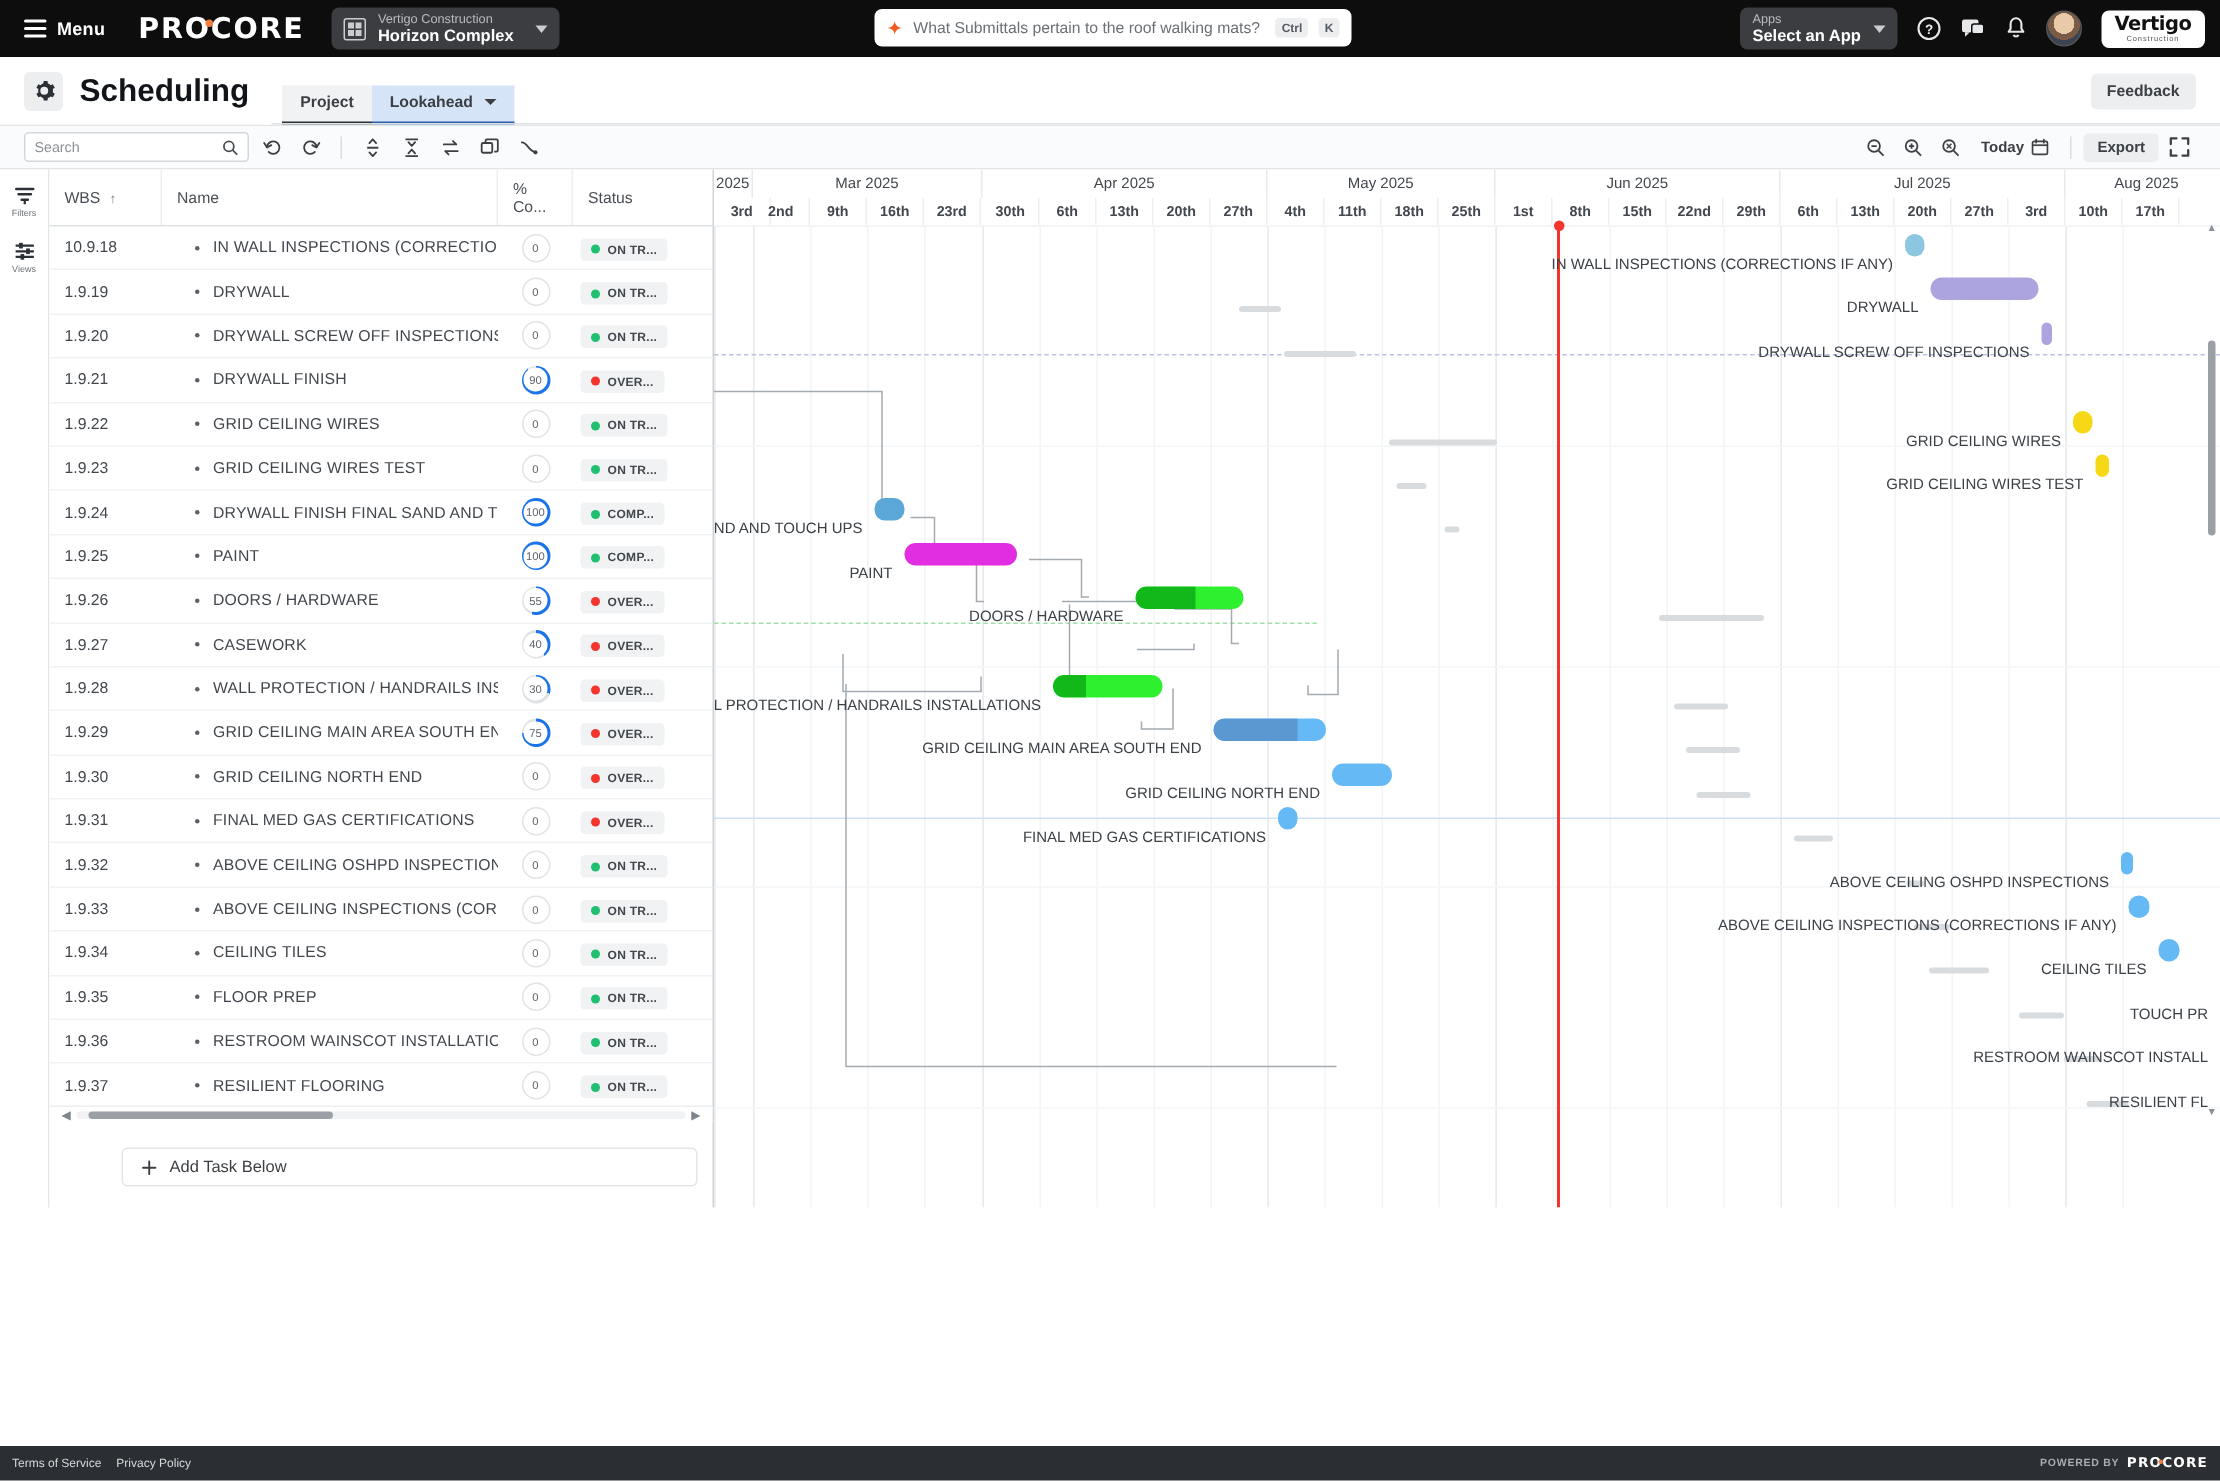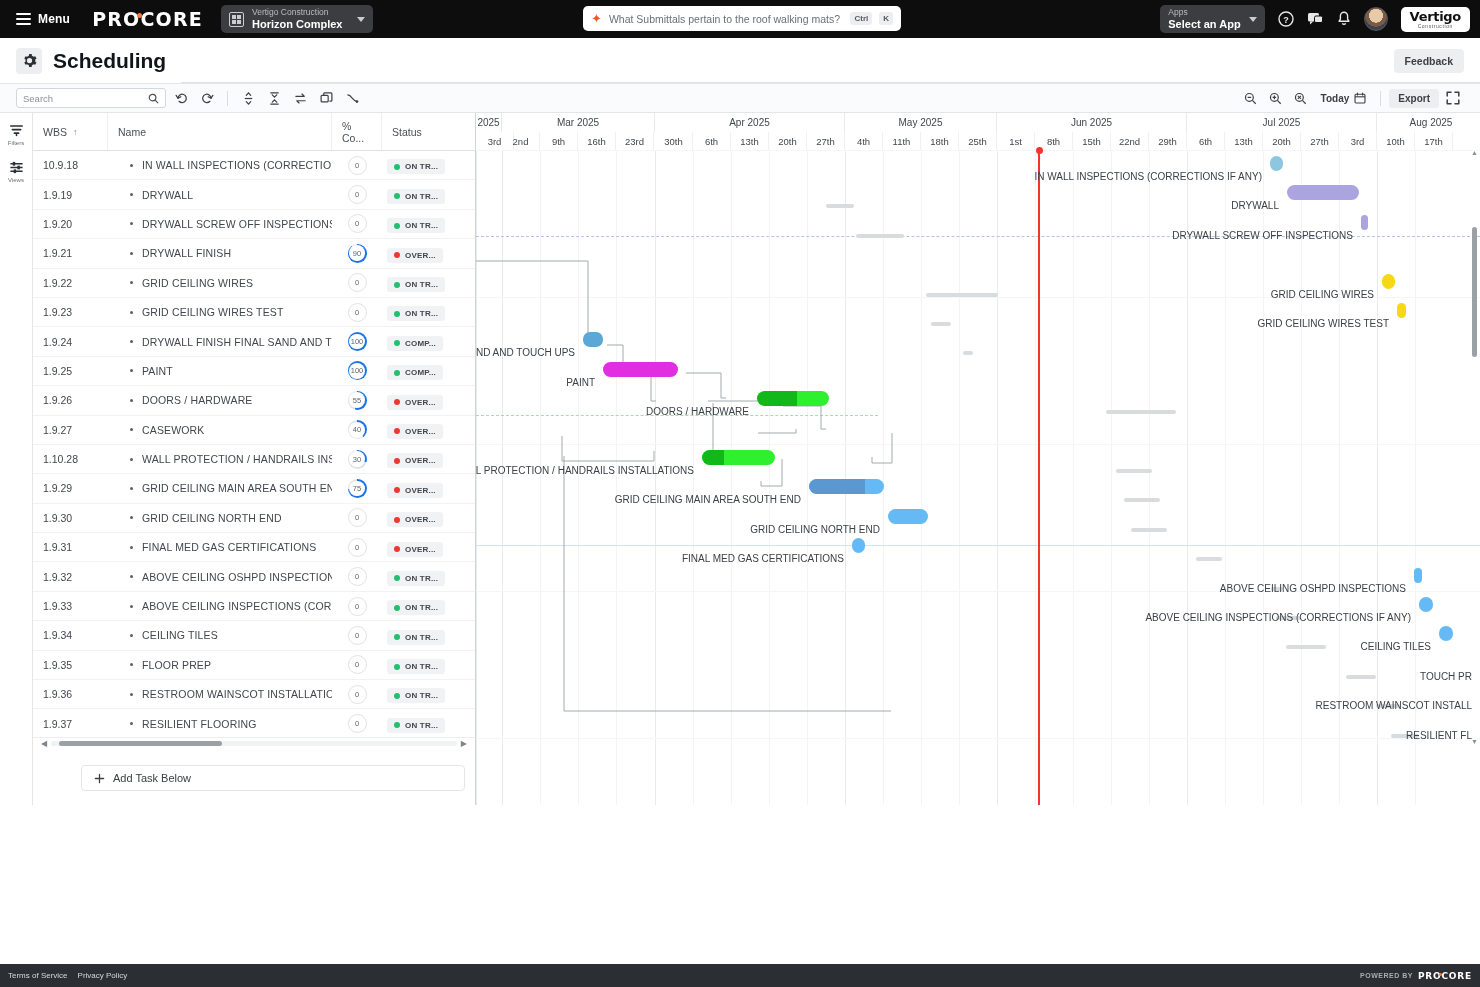--- a/index.html
+++ b/index.html
@@ -163,21 +163,21 @@
 
   
   .gantt { flex: 1; position: relative; background: #fff; overflow: hidden; }
   .tl-head { height:38px; border-bottom:1px solid #dfe2e5; position:relative; }
   .tl-months { position:absolute; top:0; left:0; right:0; height:19px; }
   .tl-mo {
     position:absolute; top:0; height:19px; border-right:1px solid #e8eaed;
     display:flex; align-items:center; justify-content:center;
     font-size:10px; color:#42474d;
   }
-  .tl-weeks { position:absolute; top:19px; left:0; right:12px; height:19px; }
+  .tl-weeks { position:absolute; top:19px; left:0; right:12px; height:19px;font-weight:bold; }
   .tl-wk {
     position:absolute; top:0; height:19px; border-right:1px solid #eef0f2;
     display:flex; align-items:center; justify-content:center;
     font-size:9.5px; color:#42474d;
   }
   .chart { position:absolute; top:38px; left:0; right:0; bottom:0; }
   .vgrid { position:absolute; top:0; bottom:0; width:1px; background:#f2f4f6; }
   .vgrid.mo { background:#e8eaed; }
   .hgrid { position:absolute; left:0; right:0; height:1px; background:#f4f6f7; }
   .todayline { position:absolute; top:0; bottom:0; width:2px; background:#f3352e; }
@@ -281,20 +281,27 @@
   </div>
 </div>
 
 <div class="page-head">
   <span class="gear-box">
     <svg width="15" height="15" viewBox="0 0 16 16">
         <path d="M8 5.2a2.8 2.8 0 1 0 0 5.6 2.8 2.8 0 0 0 0-5.6zm6.2 2.8c0 .4 0 .8-.1 1.2l1.4 1-1.4 2.4-1.6-.6c-.6.5-1.2.9-1.9 1.1L10.3 15H7.6l-.3-1.9c-.7-.2-1.3-.6-1.9-1.1l-1.6.6-1.4-2.4 1.4-1A6.4 6.4 0 0 1 3.7 8c0-.4 0-.8.1-1.2l-1.4-1 1.4-2.4 1.6.6c.6-.5 1.2-.9 1.9-1.1L7.6 1h2.7l.3 1.9c.7.2 1.3.6 1.9 1.1l1.6-.6 1.4 2.4-1.4 1c.1.4.1.8.1 1.2z" fill="#2b3036"></path>
       </svg>
   </span>
   <span class="page-title">Scheduling</span>
+  <div class="tabs">
+    <span class="tab" style="border-bottom-color:#2b3036">Project</span>
+    <span class="tab sel">
+      <span>Lookahead</span>
+      <span class="cd"></span>
+    </span>
+  </div>
   <span class="feedback-btn">Feedback</span>
   <span class="tabs-underline"></span>
 </div>
 
 <div class="toolbar">
   <div class="search-wrap">
     <span class="ph">Search</span>
     <svg width="11" height="11" viewBox="0 0 12 12">
         <circle cx="5" cy="5" r="3.6" fill="none" stroke="#4a4f55" stroke-width="1.3"></circle>
         <path d="M7.8 7.8 L11 11" stroke="#4a4f55" stroke-width="1.3"></path>
@@ -534,21 +541,21 @@
           </div>
           <div class="c-pct">
             <span class="donut" style="border:none;background:conic-gradient(#1a73e8 0 40%, #e0e3e6 40% 100%);position:relative">
               <span style="position:absolute;inset:1.6px;background:#fff;border-radius:50%"></span>
               <span style="position:relative;font-size:7.5px;color:#5e646a">40</span>
             </span>
           </div>
           <div class="c-status"><span class="pill"><span class="d" style="background:#f3352e"></span>OVER...</span></div>
         </div>
         <div class="grow">
-          <div class="c-wbs">1.10.28</div>
+          <div class="c-wbs">1.9.28</div>
           <div class="c-name">
             <span class="bullet"></span>
             <span class="t">WALL PROTECTION / HANDRAILS INSTAL</span>
           </div>
           <div class="c-pct">
             <span class="donut" style="border:none;background:conic-gradient(#1a73e8 0 30%, #e0e3e6 30% 100%);position:relative">
               <span style="position:absolute;inset:1.6px;background:#fff;border-radius:50%"></span>
               <span style="position:relative;font-size:7.5px;color:#5e646a">30</span>
             </span>
           </div>

